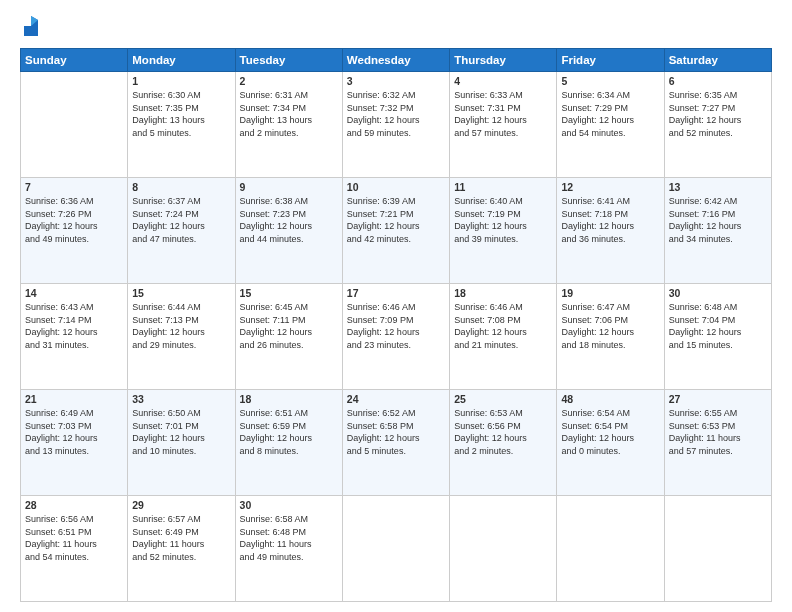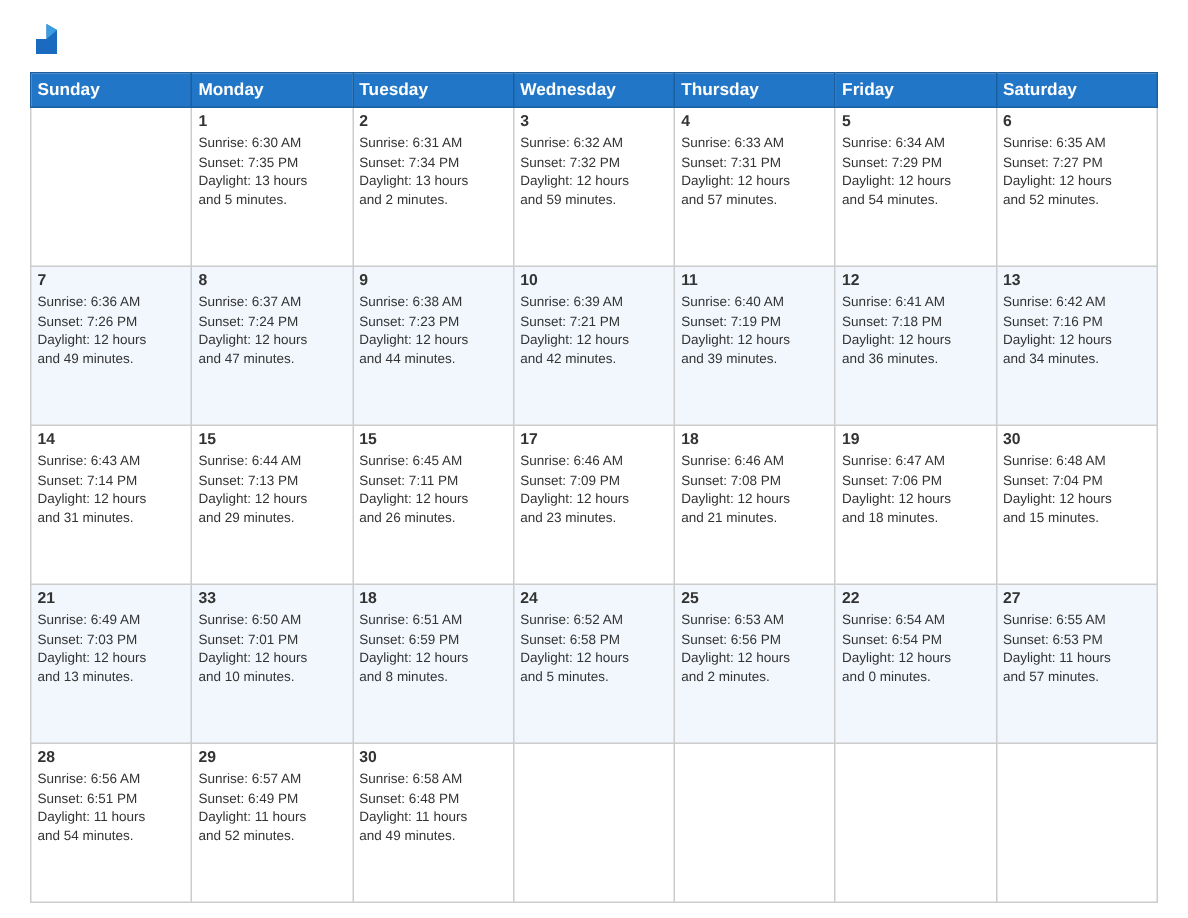--- a/index.html
+++ b/index.html
@@ -233,21 +233,21 @@
           </td>
           <td>
             <div class="day-num">24</div>
             <div class="cell-text">Sunrise: 6:52 AM<br>Sunset: 6:58 PM<br>Daylight: 12 hours<br>and 5 minutes.</div>
           </td>
           <td>
             <div class="day-num">25</div>
             <div class="cell-text">Sunrise: 6:53 AM<br>Sunset: 6:56 PM<br>Daylight: 12 hours<br>and 2 minutes.</div>
           </td>
           <td>
-            <div class="day-num">22</div>
+            <div class="day-num">48</div>
             <div class="cell-text">Sunrise: 6:54 AM<br>Sunset: 6:54 PM<br>Daylight: 12 hours<br>and 0 minutes.</div>
           </td>
           <td>
             <div class="day-num">27</div>
             <div class="cell-text">Sunrise: 6:55 AM<br>Sunset: 6:53 PM<br>Daylight: 11 hours<br>and 57 minutes.</div>
           </td>
         </tr>
         <tr class="row-even">
           <td>
             <div class="day-num">28</div>

